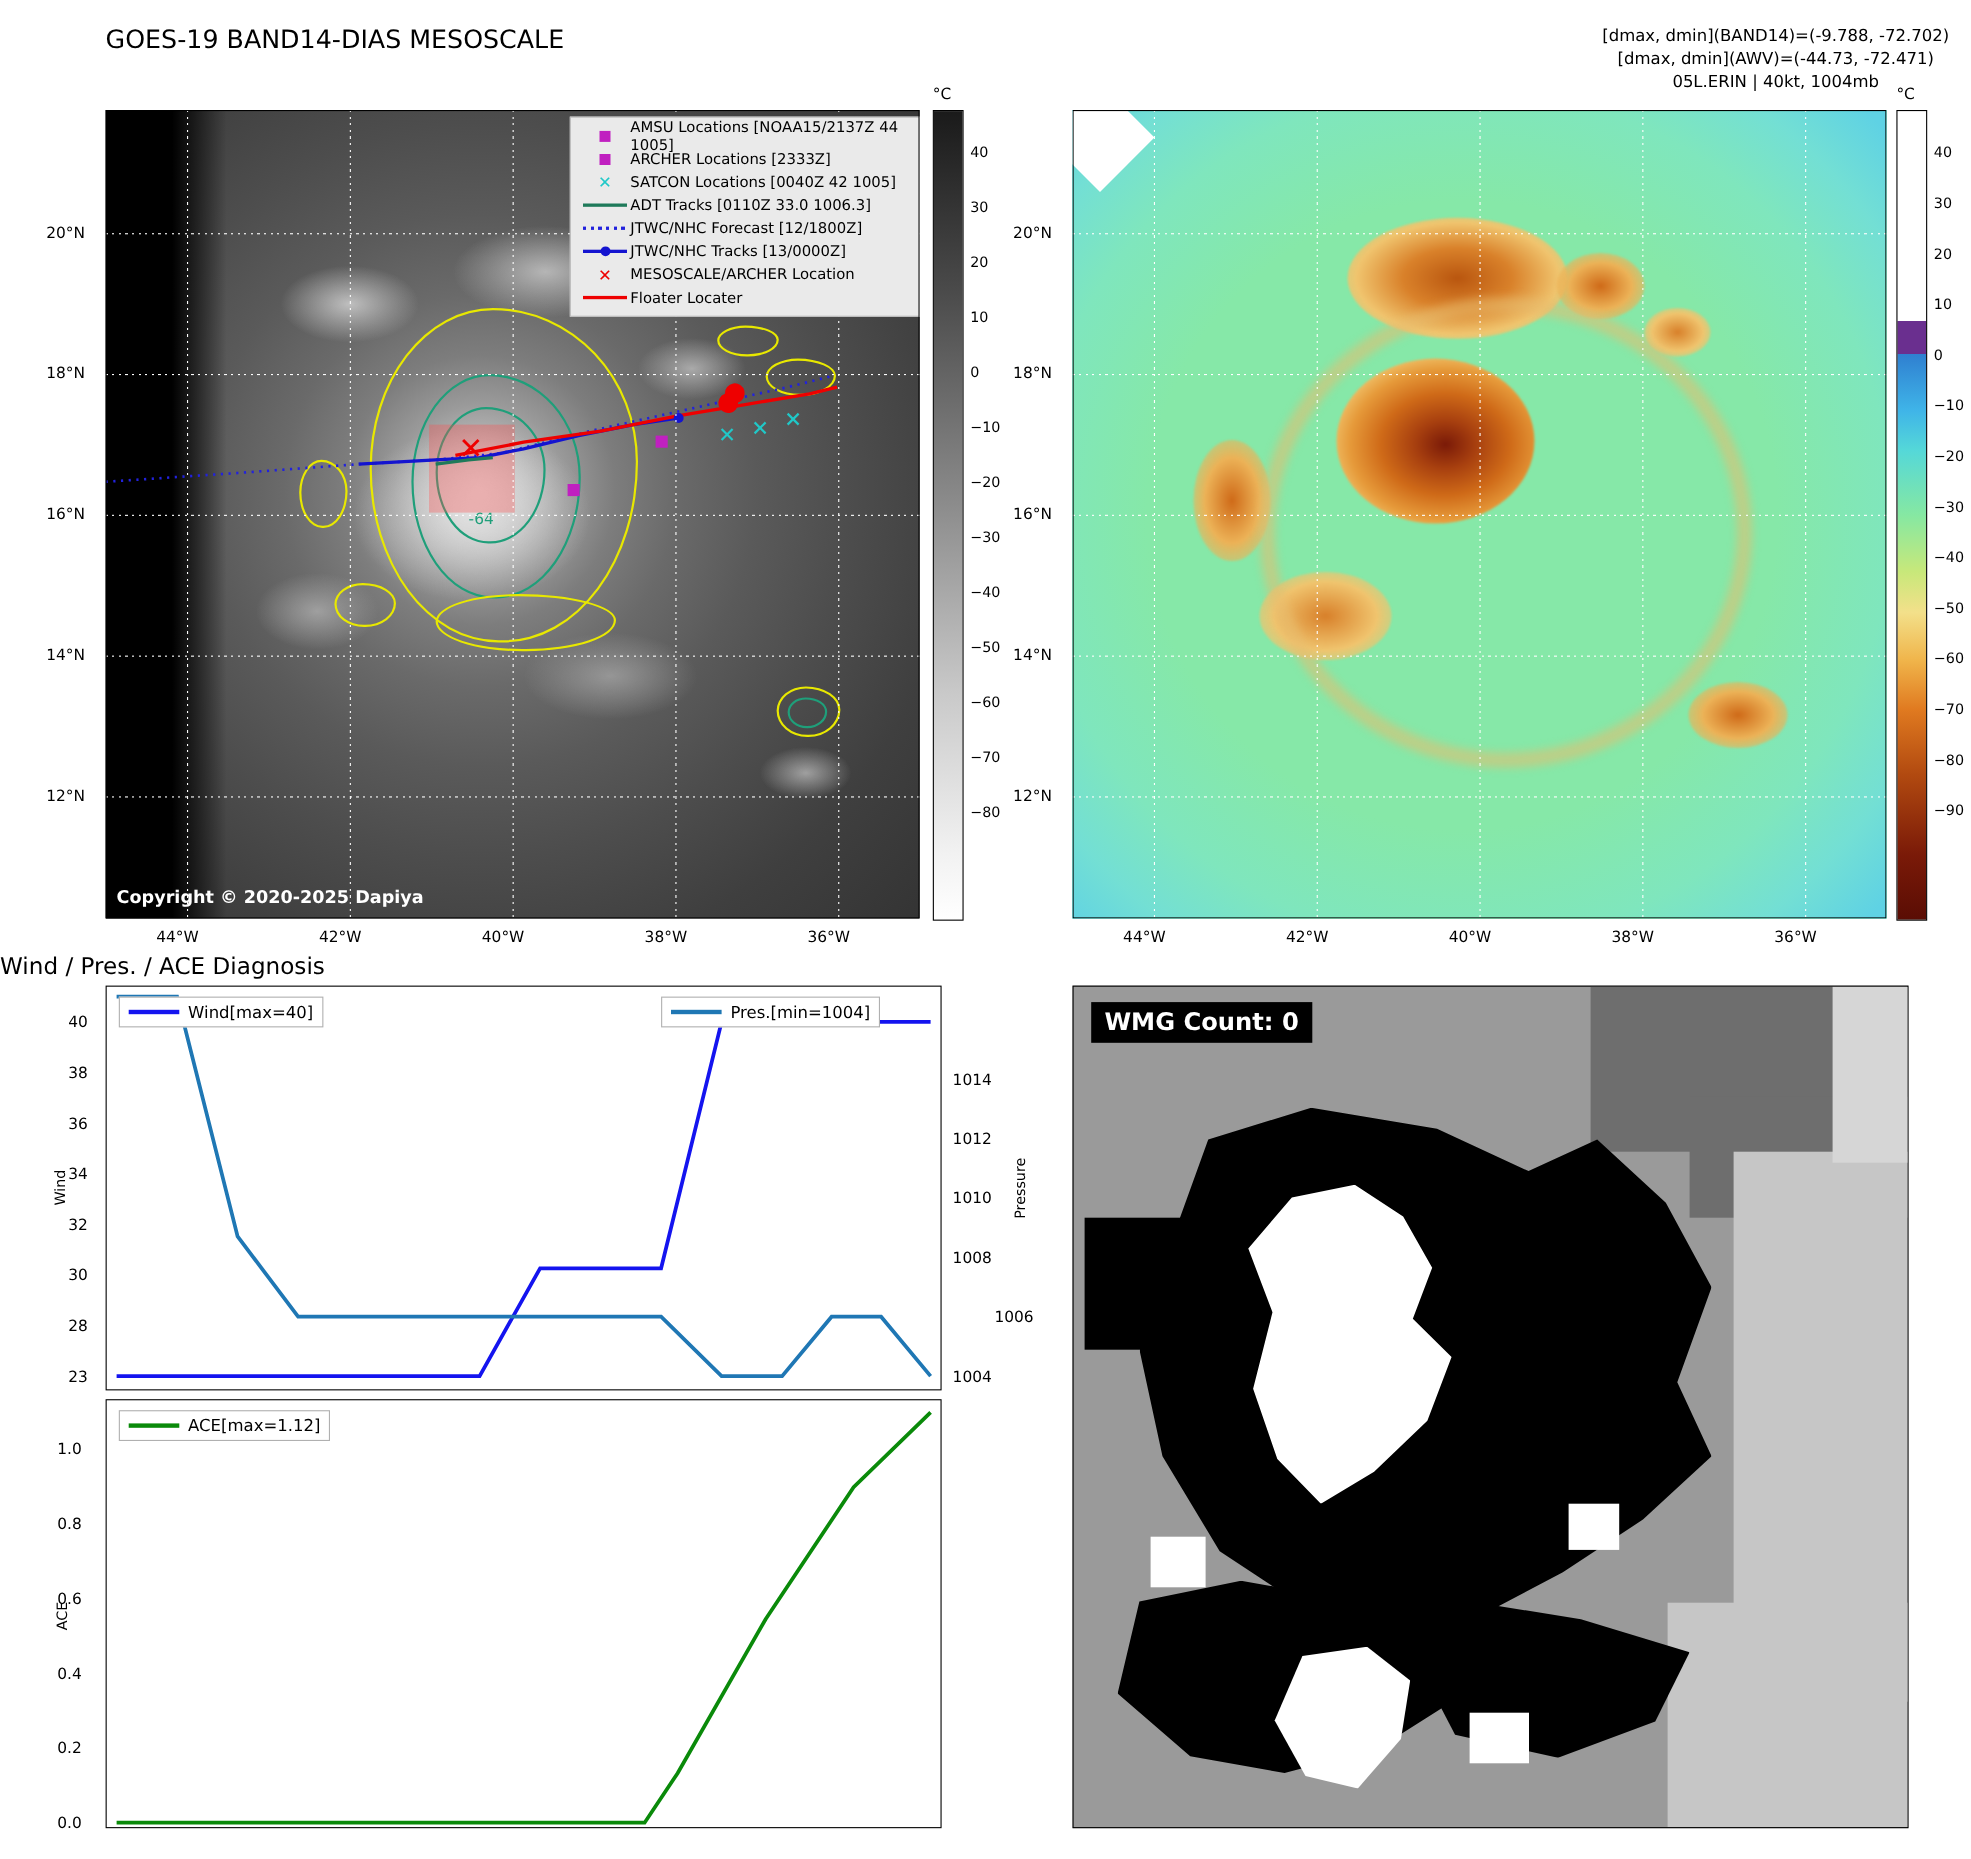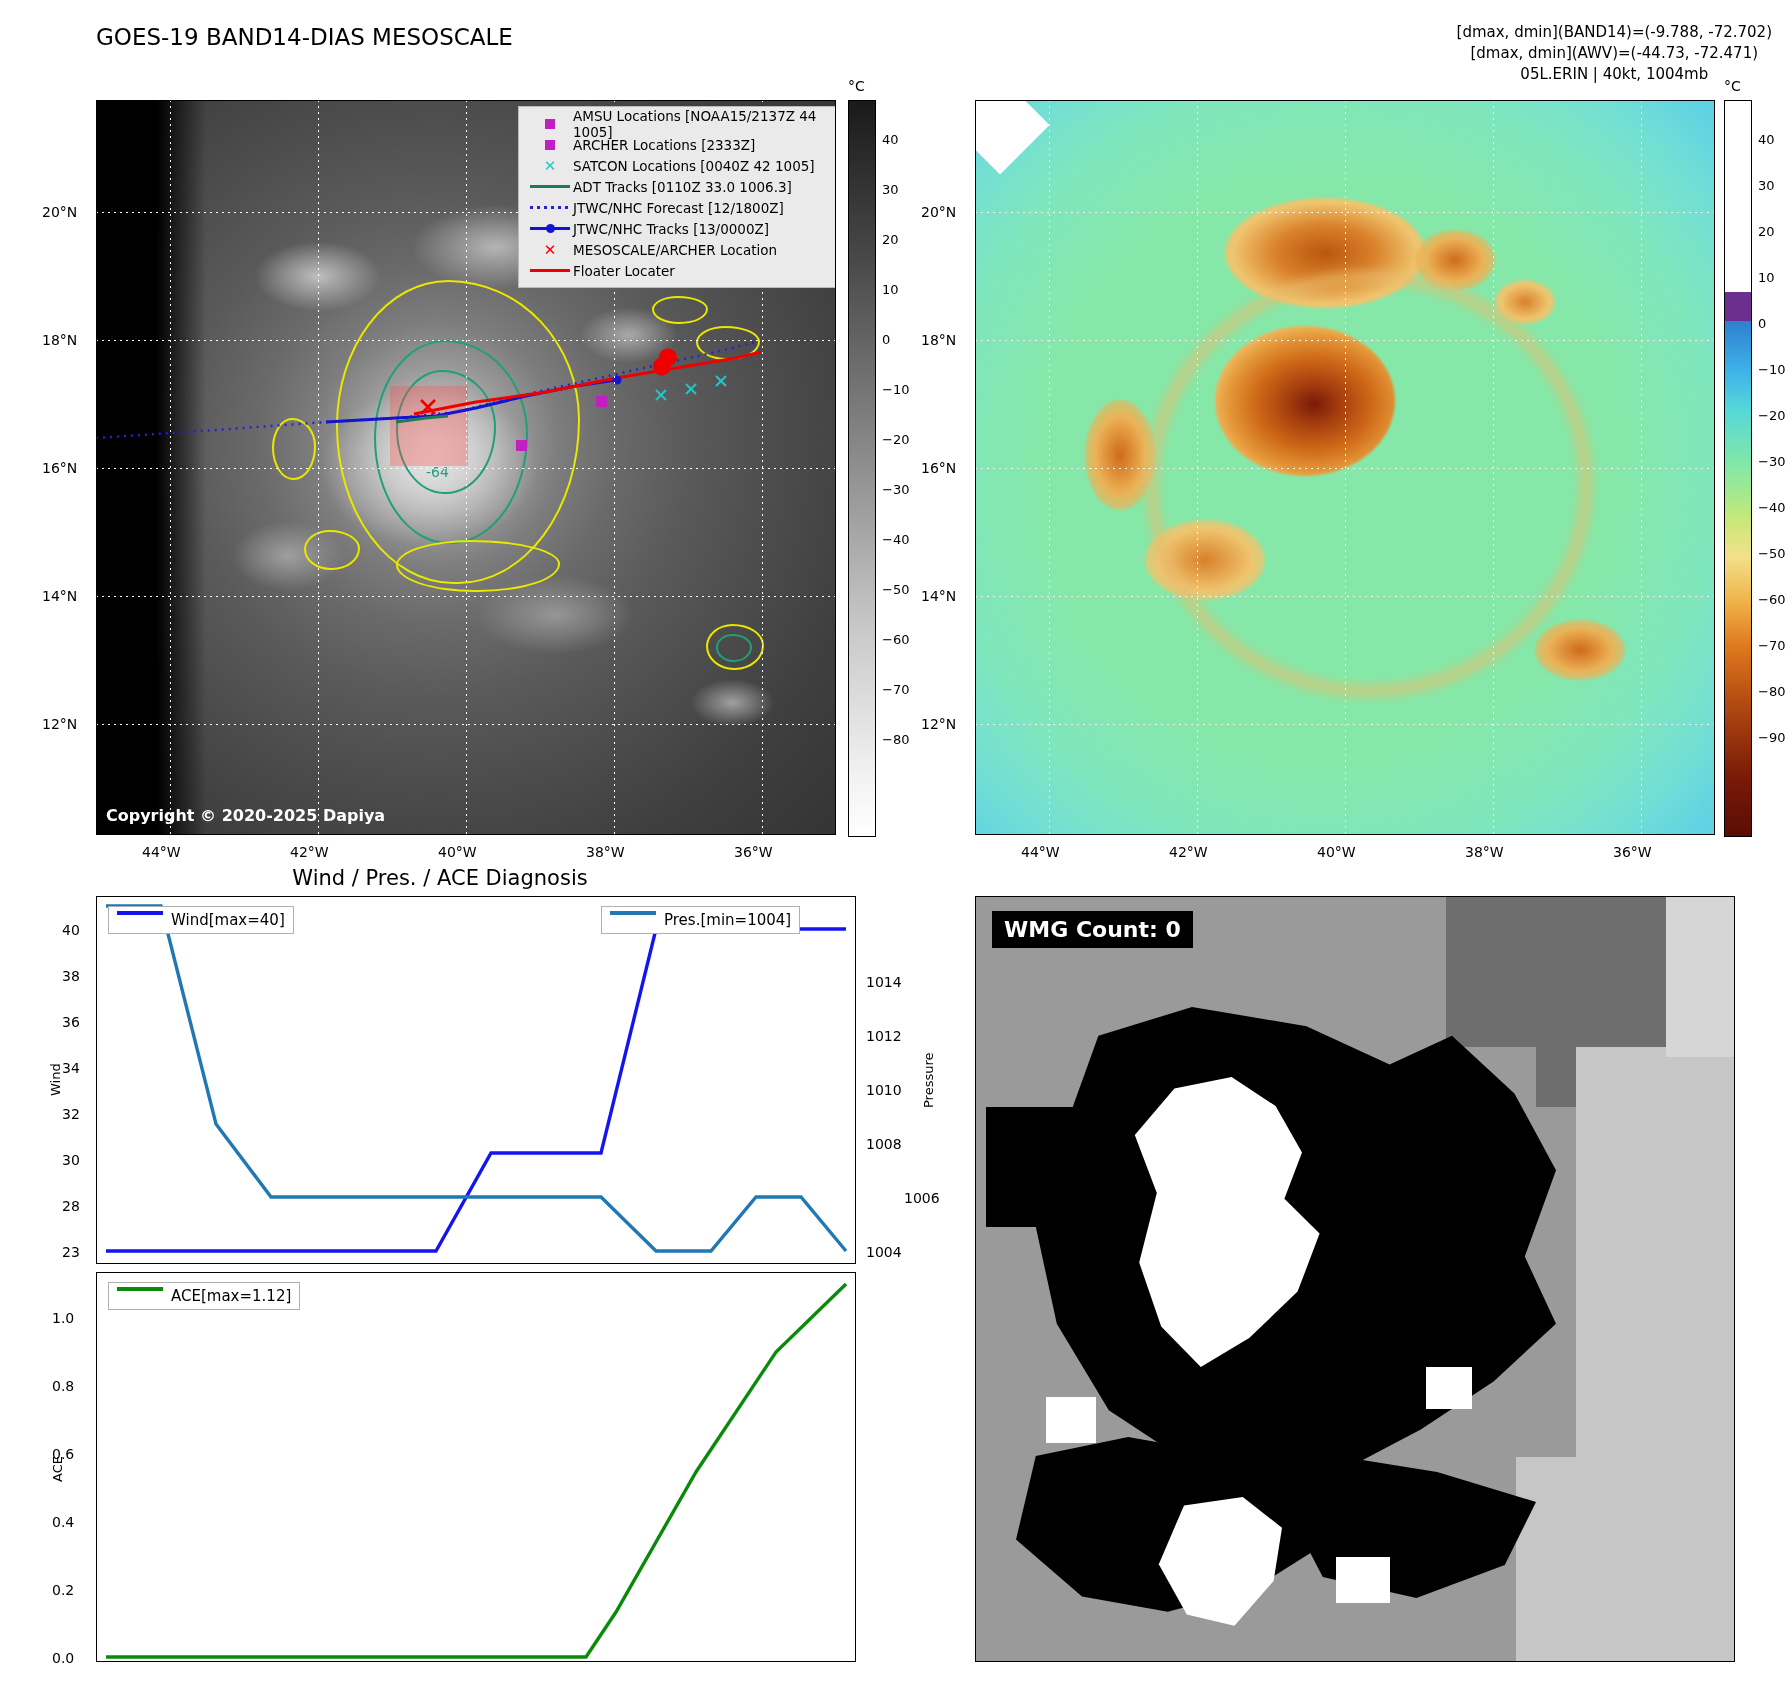--- a/index.html
+++ b/index.html
@@ -48,26 +48,26 @@
   #awv-img{position:absolute;inset:0;overflow:hidden;background:#7de8c0;}
   .awv-bg{position:absolute;left:-20px;top:-20px;right:-20px;bottom:-20px;
     background:
       radial-gradient(ellipse 520px 520px at 48% 50%, #86e8a8 0%, #86e8a8 55%, #7fe6bd 75%, #73dfd4 88%, #5fd2e4 100%),
       linear-gradient(100deg,#57c9e8 0%, #6fdcd8 12%, #84e7b4 30%, #86e8a2 60%, #86e8a2 100%);
     transform:rotate(-3deg);}
   .awv-blob{position:absolute;border-radius:50%;filter:blur(1px);}
   .wmg-badge{position:absolute;left:16px;top:14px;background:#000;color:#fff;font-weight:bold;font-size:22px;padding:6px 12px;}
 
   
-  #wp-title{position:absolute;left:0;top:866px;width:880px;text-align:center;font-size:21px;}
+  #wp-title{position:absolute;left:0;top:866px;width:880px;font-size:21px;}
   #wp-panel{left:96px;top:896px;width:760px;height:368px;}
   #ace-panel{left:96px;top:1272px;width:760px;height:390px;}
   .plot-box{position:absolute;inset:0;border:1.4px solid #000;background:#fff;}
   .ylabel{position:absolute;font-size:13px;transform:rotate(-90deg);transform-origin:left top;white-space:nowrap;}
-  .legend-box{position:absolute;background:#fff;border:1px solid #b0b0b0;font-size:15px;display:flex;padding:4px 8px;}
+  .legend-box{position:absolute;background:#fff;border:1px solid #b0b0b0;font-size:15px;display:flex;align-items:center;padding:4px 8px;}
   .legend-line{display:inline-block;width:46px;height:4px;margin-right:8px;}
 
   
   #wmg-panel{left:975px;top:896px;width:760px;height:766px;}
   #wmg-img{position:absolute;inset:0;background:#9a9a9a;overflow:hidden;border:1px solid #000;}
   .wmg-cell{position:absolute;}
 </style>
 </head>
 <body>
 

